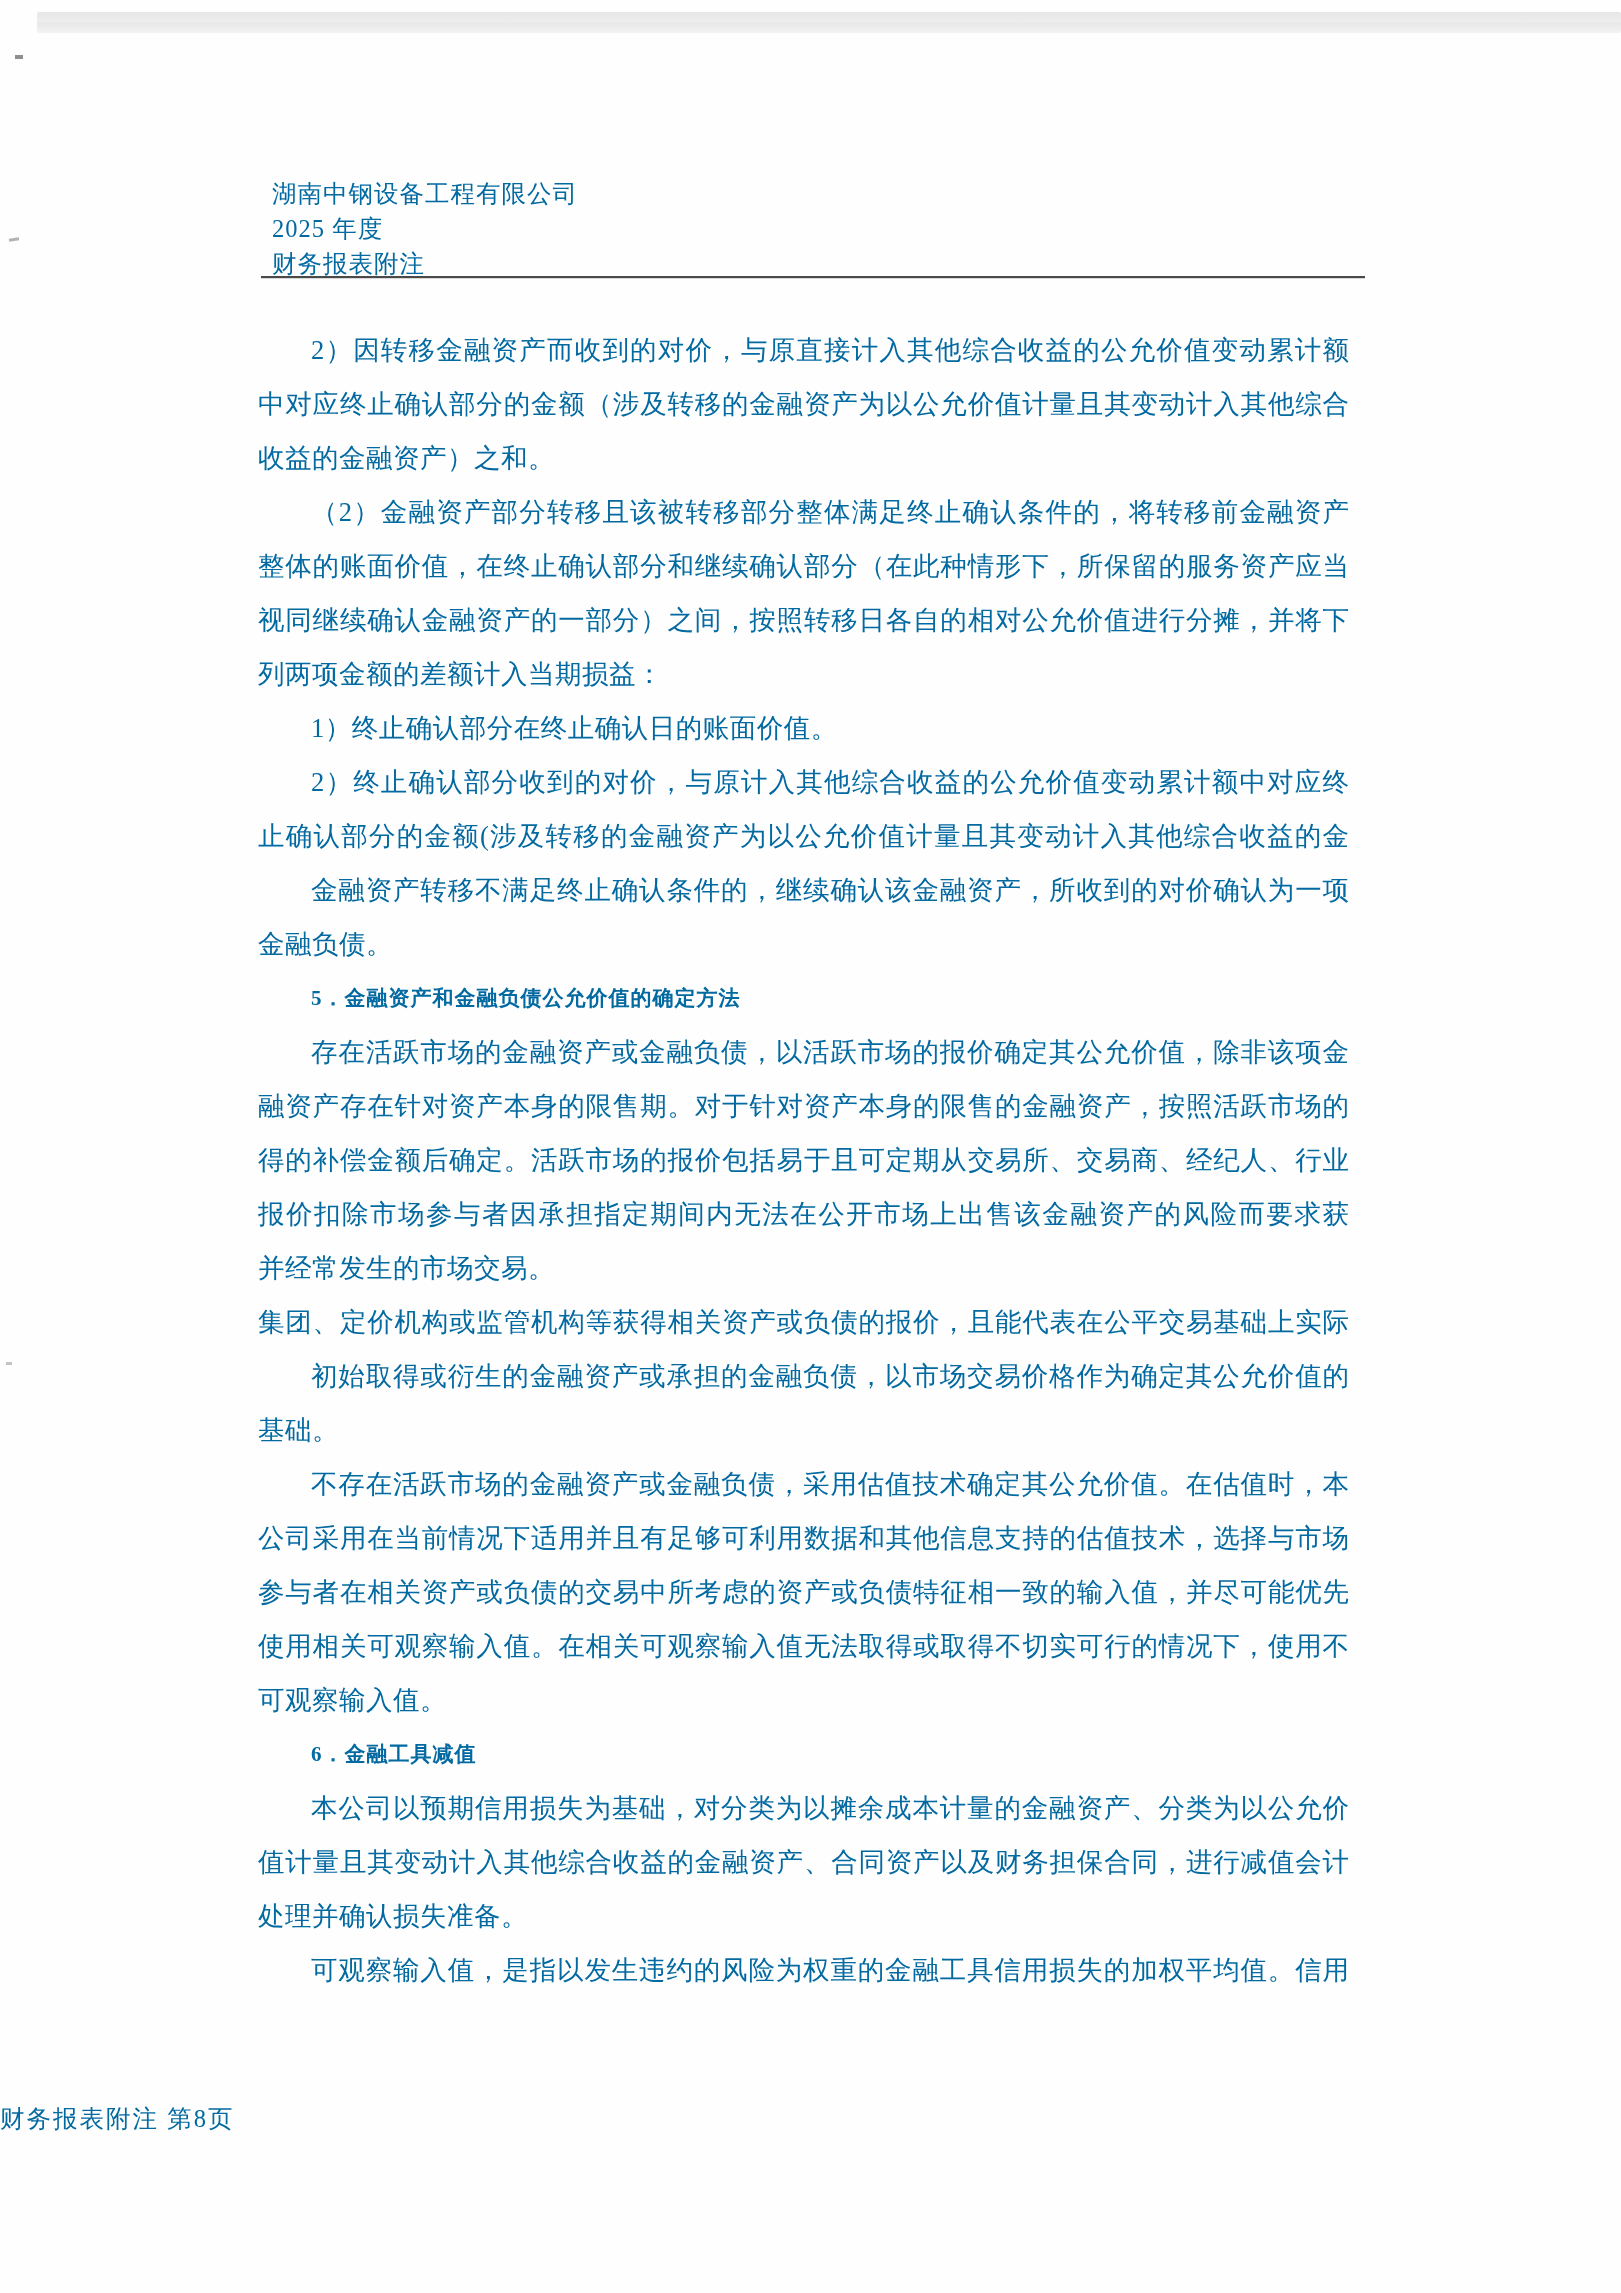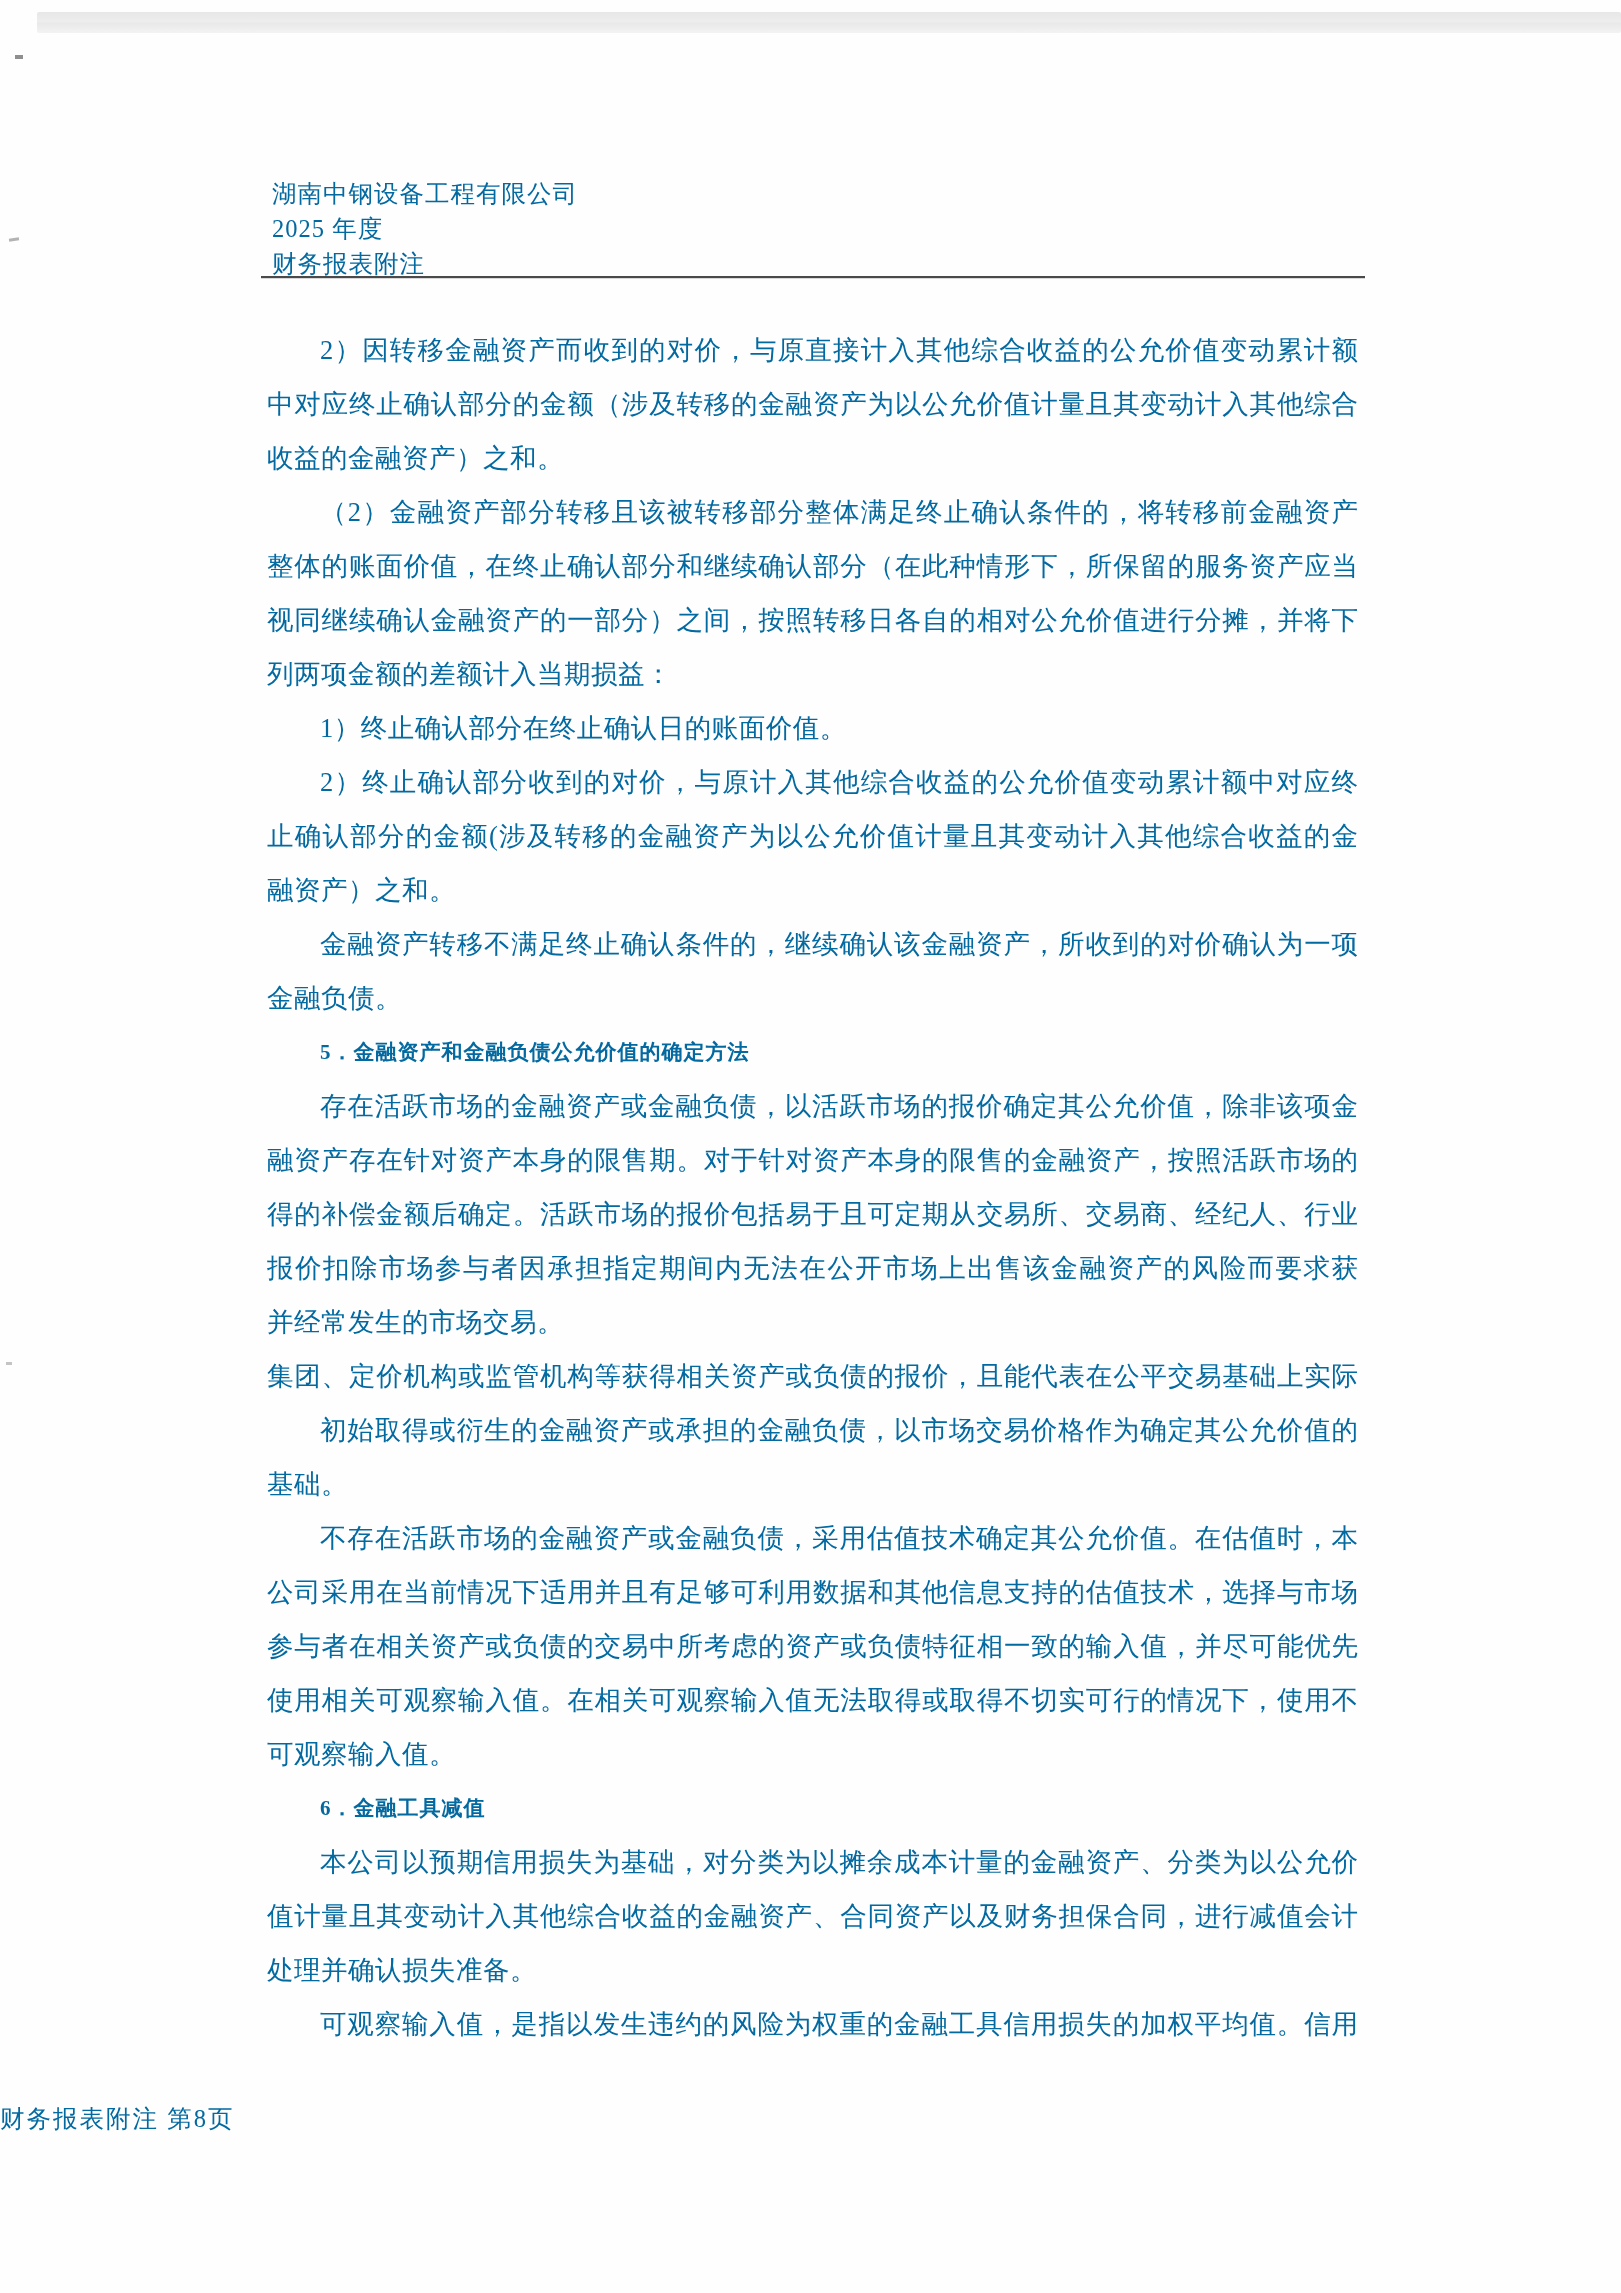--- a/index.html
+++ b/index.html
@@ -48,21 +48,21 @@
     left: 261px;
     top: 276px;
     width: 1104px;
     height: 2px;
     background: #4a4a4a;
     box-shadow: 0 1px 0 rgba(0,0,0,0.15);
   }
 
   .doc-body {
     position: absolute;
-    left: 267px;
+    left: 258px;
     top: 323px;
     width: 1091px;
     font-size: 26.5px;
   }
   .line {
     height: 54px;
     line-height: 54px;
     white-space: nowrap;
     letter-spacing: 0.5px;
   }
@@ -112,21 +112,20 @@
       <div class="line indent fill">2）因转移金融资产而收到的对价，与原直接计入其他综合收益的公允价值变动累计额</div>
       <div class="line fill">中对应终止确认部分的金额（涉及转移的金融资产为以公允价值计量且其变动计入其他综合</div>
       <div class="line">收益的金融资产）之和。</div>
       <div class="line indent fill">（2）金融资产部分转移且该被转移部分整体满足终止确认条件的，将转移前金融资产</div>
       <div class="line fill">整体的账面价值，在终止确认部分和继续确认部分（在此种情形下，所保留的服务资产应当</div>
       <div class="line fill">视同继续确认金融资产的一部分）之间，按照转移日各自的相对公允价值进行分摊，并将下</div>
       <div class="line">列两项金额的差额计入当期损益：</div>
       <div class="line indent">1）终止确认部分在终止确认日的账面价值。</div>
       <div class="line indent fill">2）终止确认部分收到的对价，与原计入其他综合收益的公允价值变动累计额中对应终</div>
       <div class="line fill">止确认部分的金额(涉及转移的金融资产为以公允价值计量且其变动计入其他综合收益的金</div>
-      <div class="line">融资产）之和。</div>
       <div class="line indent fill">金融资产转移不满足终止确认条件的，继续确认该金融资产，所收到的对价确认为一项</div>
       <div class="line">金融负债。</div>
       <div class="line indent heading">5．金融资产和金融负债公允价值的确定方法</div>
       <div class="line indent fill">存在活跃市场的金融资产或金融负债，以活跃市场的报价确定其公允价值，除非该项金</div>
       <div class="line fill">融资产存在针对资产本身的限售期。对于针对资产本身的限售的金融资产，按照活跃市场的</div>
       <div class="line fill">得的补偿金额后确定。活跃市场的报价包括易于且可定期从交易所、交易商、经纪人、行业</div>
       <div class="line fill">报价扣除市场参与者因承担指定期间内无法在公开市场上出售该金融资产的风险而要求获</div>
       <div class="line">并经常发生的市场交易。</div>
       <div class="line fill">集团、定价机构或监管机构等获得相关资产或负债的报价，且能代表在公平交易基础上实际</div>
       <div class="line indent fill">初始取得或衍生的金融资产或承担的金融负债，以市场交易价格作为确定其公允价值的</div>

